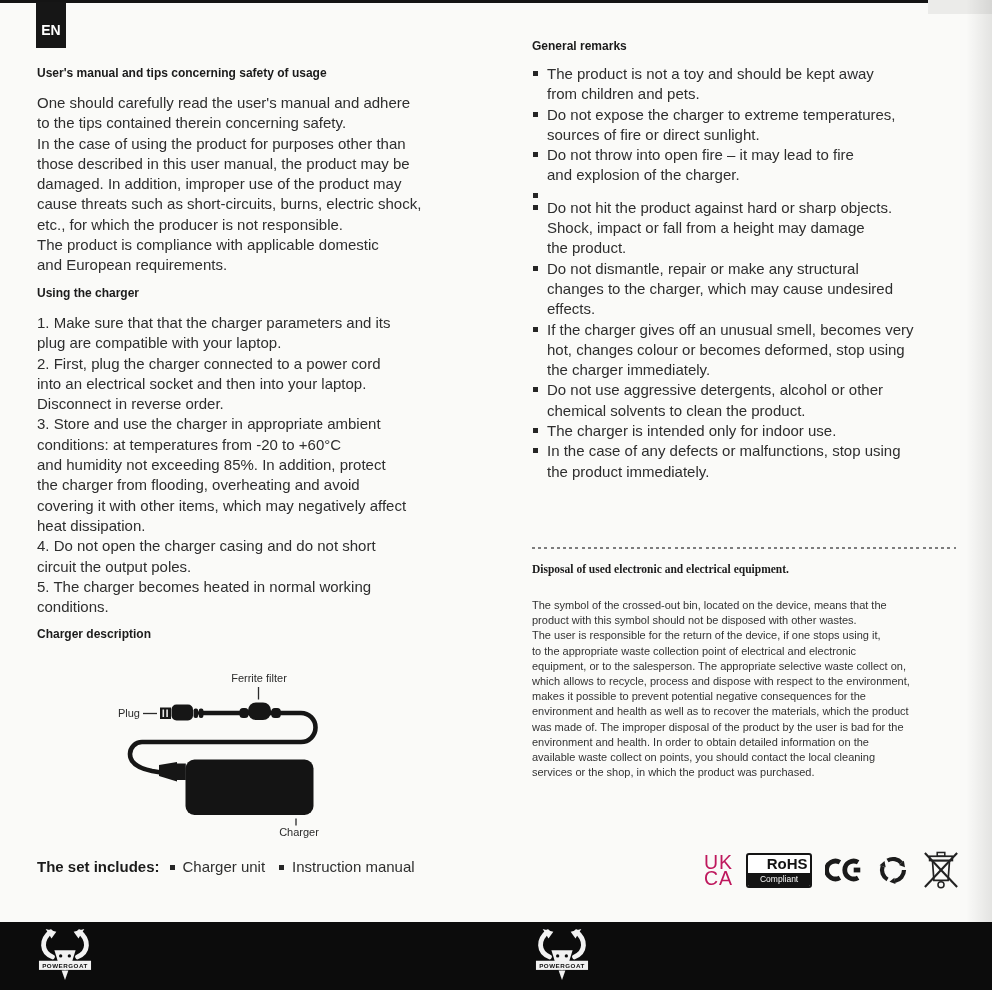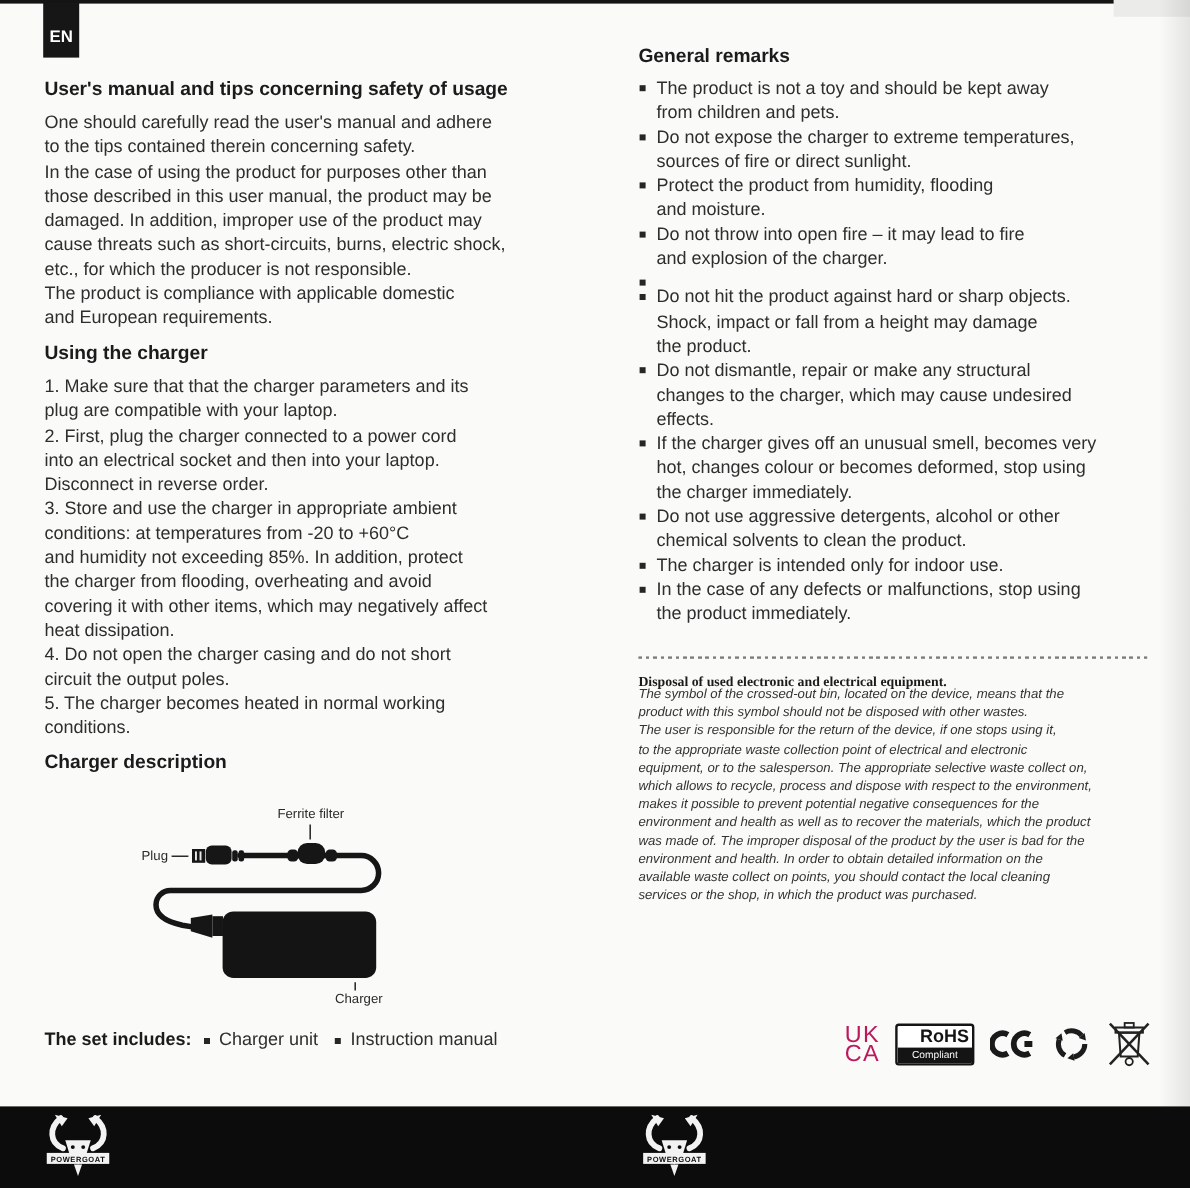--- a/index.html
+++ b/index.html
@@ -13,21 +13,21 @@
   
   .top-edge{left:0;top:0;width:992px;height:3px;background:#141414;}
   .corner-patch{right:0;top:0;width:64px;height:14px;background:#ebebe9;}
   .right-shade{right:0;top:0;width:26px;height:922px;
     background:linear-gradient(to right,rgba(0,0,0,0),rgba(0,0,0,0.09));}
   
   .en-badge{left:36px;top:2px;width:30px;height:46px;background:#161616;
     color:#fff;font-weight:bold;font-size:14px;display:flex;
     align-items:center;justify-content:center;padding-top:10px;box-sizing:border-box;}
   
-  .h1{font-size:16px;font-weight:bold;color:#1b1b1b;}
+  .h1{font-size:12px;font-weight:bold;color:#1b1b1b;}
   .body-txt{font-size:15px;line-height:20.3px;color:#2e2e2e;}
   .multiline{white-space:pre-line;}
   .left-col{left:37px;width:470px;}
   .right-col{left:532px;width:436px;}
   
   .b-item{display:flex;}
   .sq{width:5px;height:5px;background:#262626;margin:7px 9px 0 1px;flex-shrink:0;}
   
   .dashes{height:2px;
     background:repeating-linear-gradient(90deg,#7d7d7d 0 3px,transparent 3px 6.2px);}
@@ -142,25 +142,20 @@
       <span class="multiline">The product is not a toy and should be kept away
 from children and pets.</span>
     </div>
   <div class="b-item">
       <span class="sq"></span>
       <span class="multiline">Do not expose the charger to extreme temperatures,
 sources of fire or direct sunlight.</span>
     </div>
   <div class="b-item">
       <span class="sq"></span>
-      <span class="multiline">Protect the product from humidity, flooding
-and moisture.</span>
-    </div>
-  <div class="b-item">
-      <span class="sq"></span>
       <span class="multiline">Do not throw into open fire – it may lead to fire
 and explosion of the charger.</span>
     </div>
   <div class="b-item">
       <span class="sq"></span>
     </div>
   <div class="b-item">
       <span class="sq"></span>
       <span class="multiline">Do not hit the product against hard or sharp objects.
 Shock, impact or fall from a height may damage
@@ -191,21 +186,21 @@
       <span class="sq"></span>
       <span class="multiline">In the case of any defects or malfunctions, stop using
 the product immediately.</span>
     </div>
 </div>
 
 <div class="abs dashes" style="left:532px;top:547px;width:424px;"></div>
 
 <div class="abs right-col small-h" style="top:563px;">Disposal of used electronic and electrical equipment.</div>
 
-<div class="abs right-col small-txt multiline" style="top:572px;font-style:italic;">The symbol of the crossed-out bin, located on the device, means that the
+<div class="abs right-col small-txt multiline" style="top:598px;">The symbol of the crossed-out bin, located on the device, means that the
 product with this symbol should not be disposed with other wastes.
 The user is responsible for the return of the device, if one stops using it,
 to the appropriate waste collection point of electrical and electronic
 equipment, or to the salesperson. The appropriate selective waste collect on,
 which allows to recycle, process and dispose with respect to the environment,
 makes it possible to prevent potential negative consequences for the
 environment and health as well as to recover the materials, which the product
 was made of. The improper disposal of the product by the user is bad for the
 environment and health. In order to obtain detailed information on the
 available waste collect on points, you should contact the local cleaning

